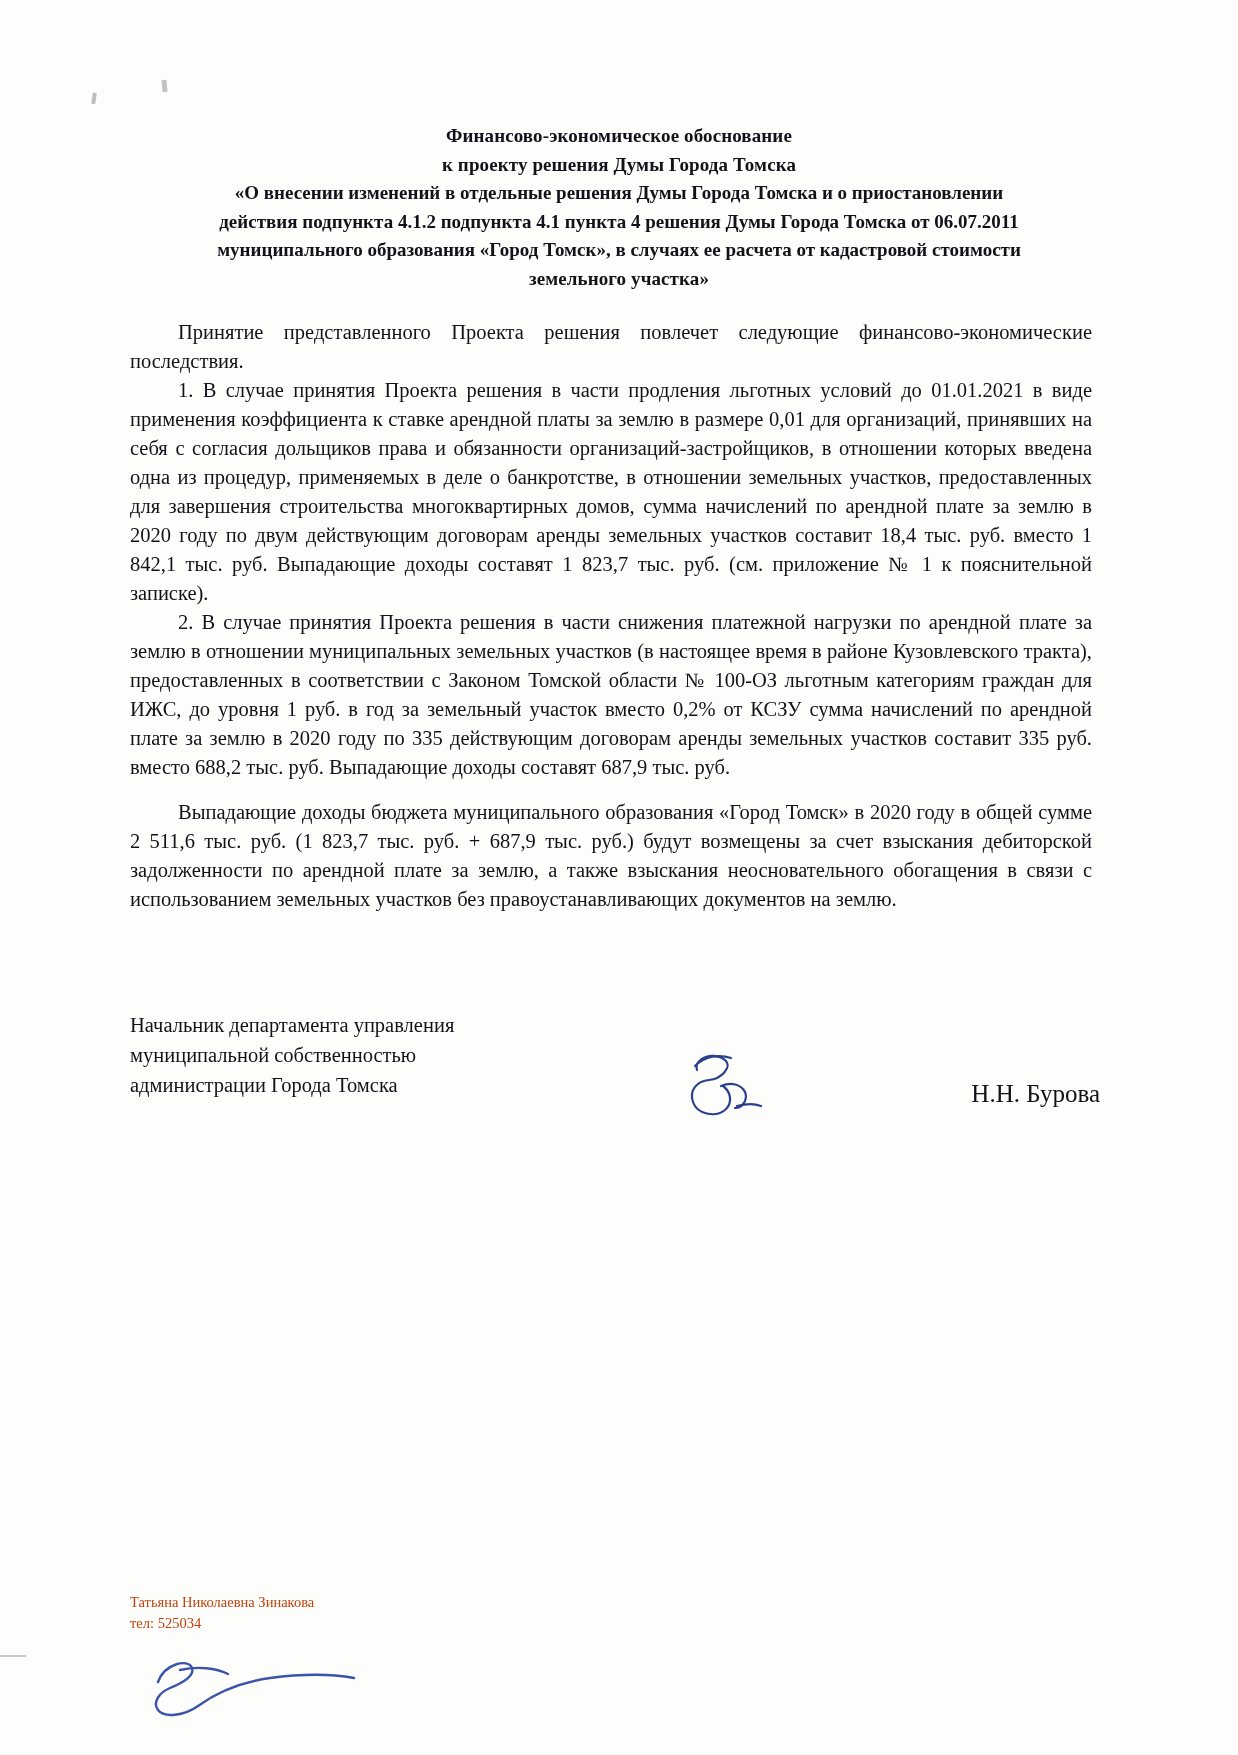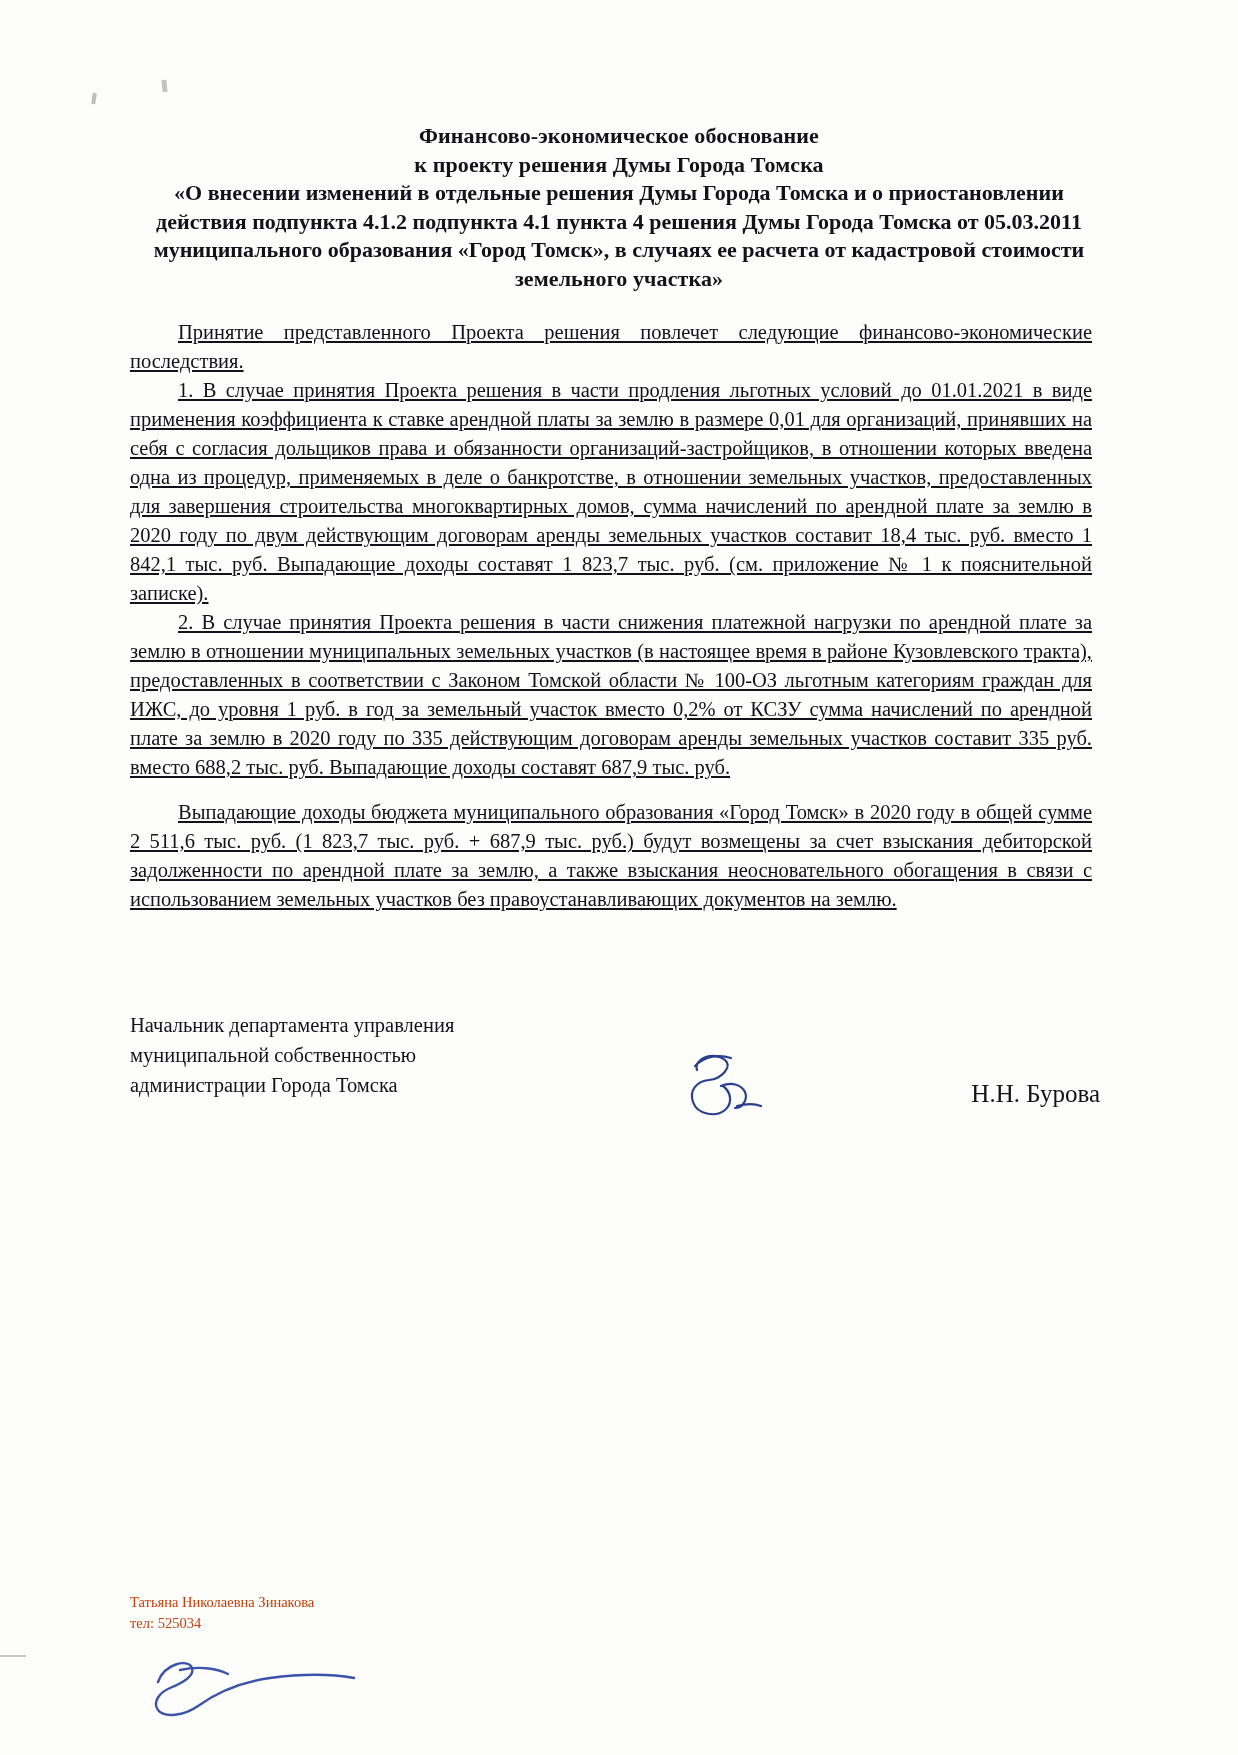--- a/index.html
+++ b/index.html
@@ -28,37 +28,36 @@
   .content {
     position: absolute;
     left: 130px;
     top: 122px;
     width: 978px;
   }
 
   .title {
     text-align: center;
     font-weight: bold;
-    font-size: 22px;
+    font-size: 19px;
     line-height: 28.5px;
     letter-spacing: .1px;
   }
   .title .ln { display: block; }
   .title .ln-wide { letter-spacing: 0; }
 
   .body-text {
     margin-top: 25px;
     font-size: 20.5px;
     line-height: 29px;
     text-align: justify;
   }
   .body-text p {
     margin: 0 16px 0 0;
     text-indent: 48px;
-    text-decoration: underline;
   }
   .body-text p + p { margin-top: 0; }
   .gap-before { margin-top: 16px !important; }
 
   .signature-block {
     margin-top: 96px;
     position: relative;
     font-size: 20.5px;
     line-height: 30px;
   }
@@ -115,21 +114,21 @@
 
   <div class="speck s1"></div>
   <div class="speck s2"></div>
 
   <div class="content">
 
     <div class="title">
       <span class="ln">Финансово-экономическое обоснование</span>
       <span class="ln">к проекту решения Думы Города Томска</span>
       <span class="ln ln-wide">«О внесении изменений в отдельные решения Думы Города Томска и о приостановлении</span>
-      <span class="ln ln-wide">действия подпункта 4.1.2 подпункта 4.1 пункта 4 решения Думы Города Томска от 05.03.2011</span>
+      <span class="ln ln-wide">действия подпункта 4.1.2 подпункта 4.1 пункта 4 решения Думы Города Томска от 06.07.2011</span>
       <span class="ln ln-wide">муниципального образования «Город Томск», в случаях ее расчета от кадастровой стоимости</span>
       <span class="ln">земельного участка»</span>
     </div>
 
     <div class="body-text">
       <p>Принятие представленного Проекта решения повлечет следующие финансово-экономические последствия.</p>
       <p>1. В случае принятия Проекта решения в части продления льготных условий до 01.01.2021 в виде применения коэффициента к ставке арендной платы за землю в размере 0,01 для организаций, принявших на себя с согласия дольщиков права и обязанности организаций-застройщиков, в отношении которых введена одна из процедур, применяемых в деле о банкротстве, в отношении земельных участков, предоставленных для завершения строительства многоквартирных домов, сумма начислений по арендной плате за землю в 2020 году по двум действующим договорам аренды земельных участков составит 18,4 тыс. руб. вместо 1 842,1 тыс. руб. Выпадающие доходы составят 1 823,7 тыс. руб. (см. приложение № 1 к пояснительной записке).</p>
       <p>2. В случае принятия Проекта решения в части снижения платежной нагрузки по арендной плате за землю в отношении муниципальных земельных участков (в настоящее время в районе Кузовлевского тракта), предоставленных в соответствии с Законом Томской области № 100-ОЗ льготным категориям граждан для ИЖС, до уровня 1 руб. в год за земельный участок вместо 0,2% от КСЗУ сумма начислений по арендной плате за землю в 2020 году по 335 действующим договорам аренды земельных участков составит 335 руб.   вместо 688,2 тыс. руб. Выпадающие доходы составят 687,9 тыс. руб.</p>
       <p class="gap-before">Выпадающие доходы бюджета муниципального образования «Город Томск» в 2020 году в общей сумме 2 511,6 тыс. руб. (1 823,7 тыс. руб. + 687,9 тыс. руб.) будут возмещены за счет взыскания дебиторской задолженности по арендной плате за землю, а также взыскания неосновательного обогащения в связи с использованием земельных участков без правоустанавливающих документов на землю.</p>
     </div>

